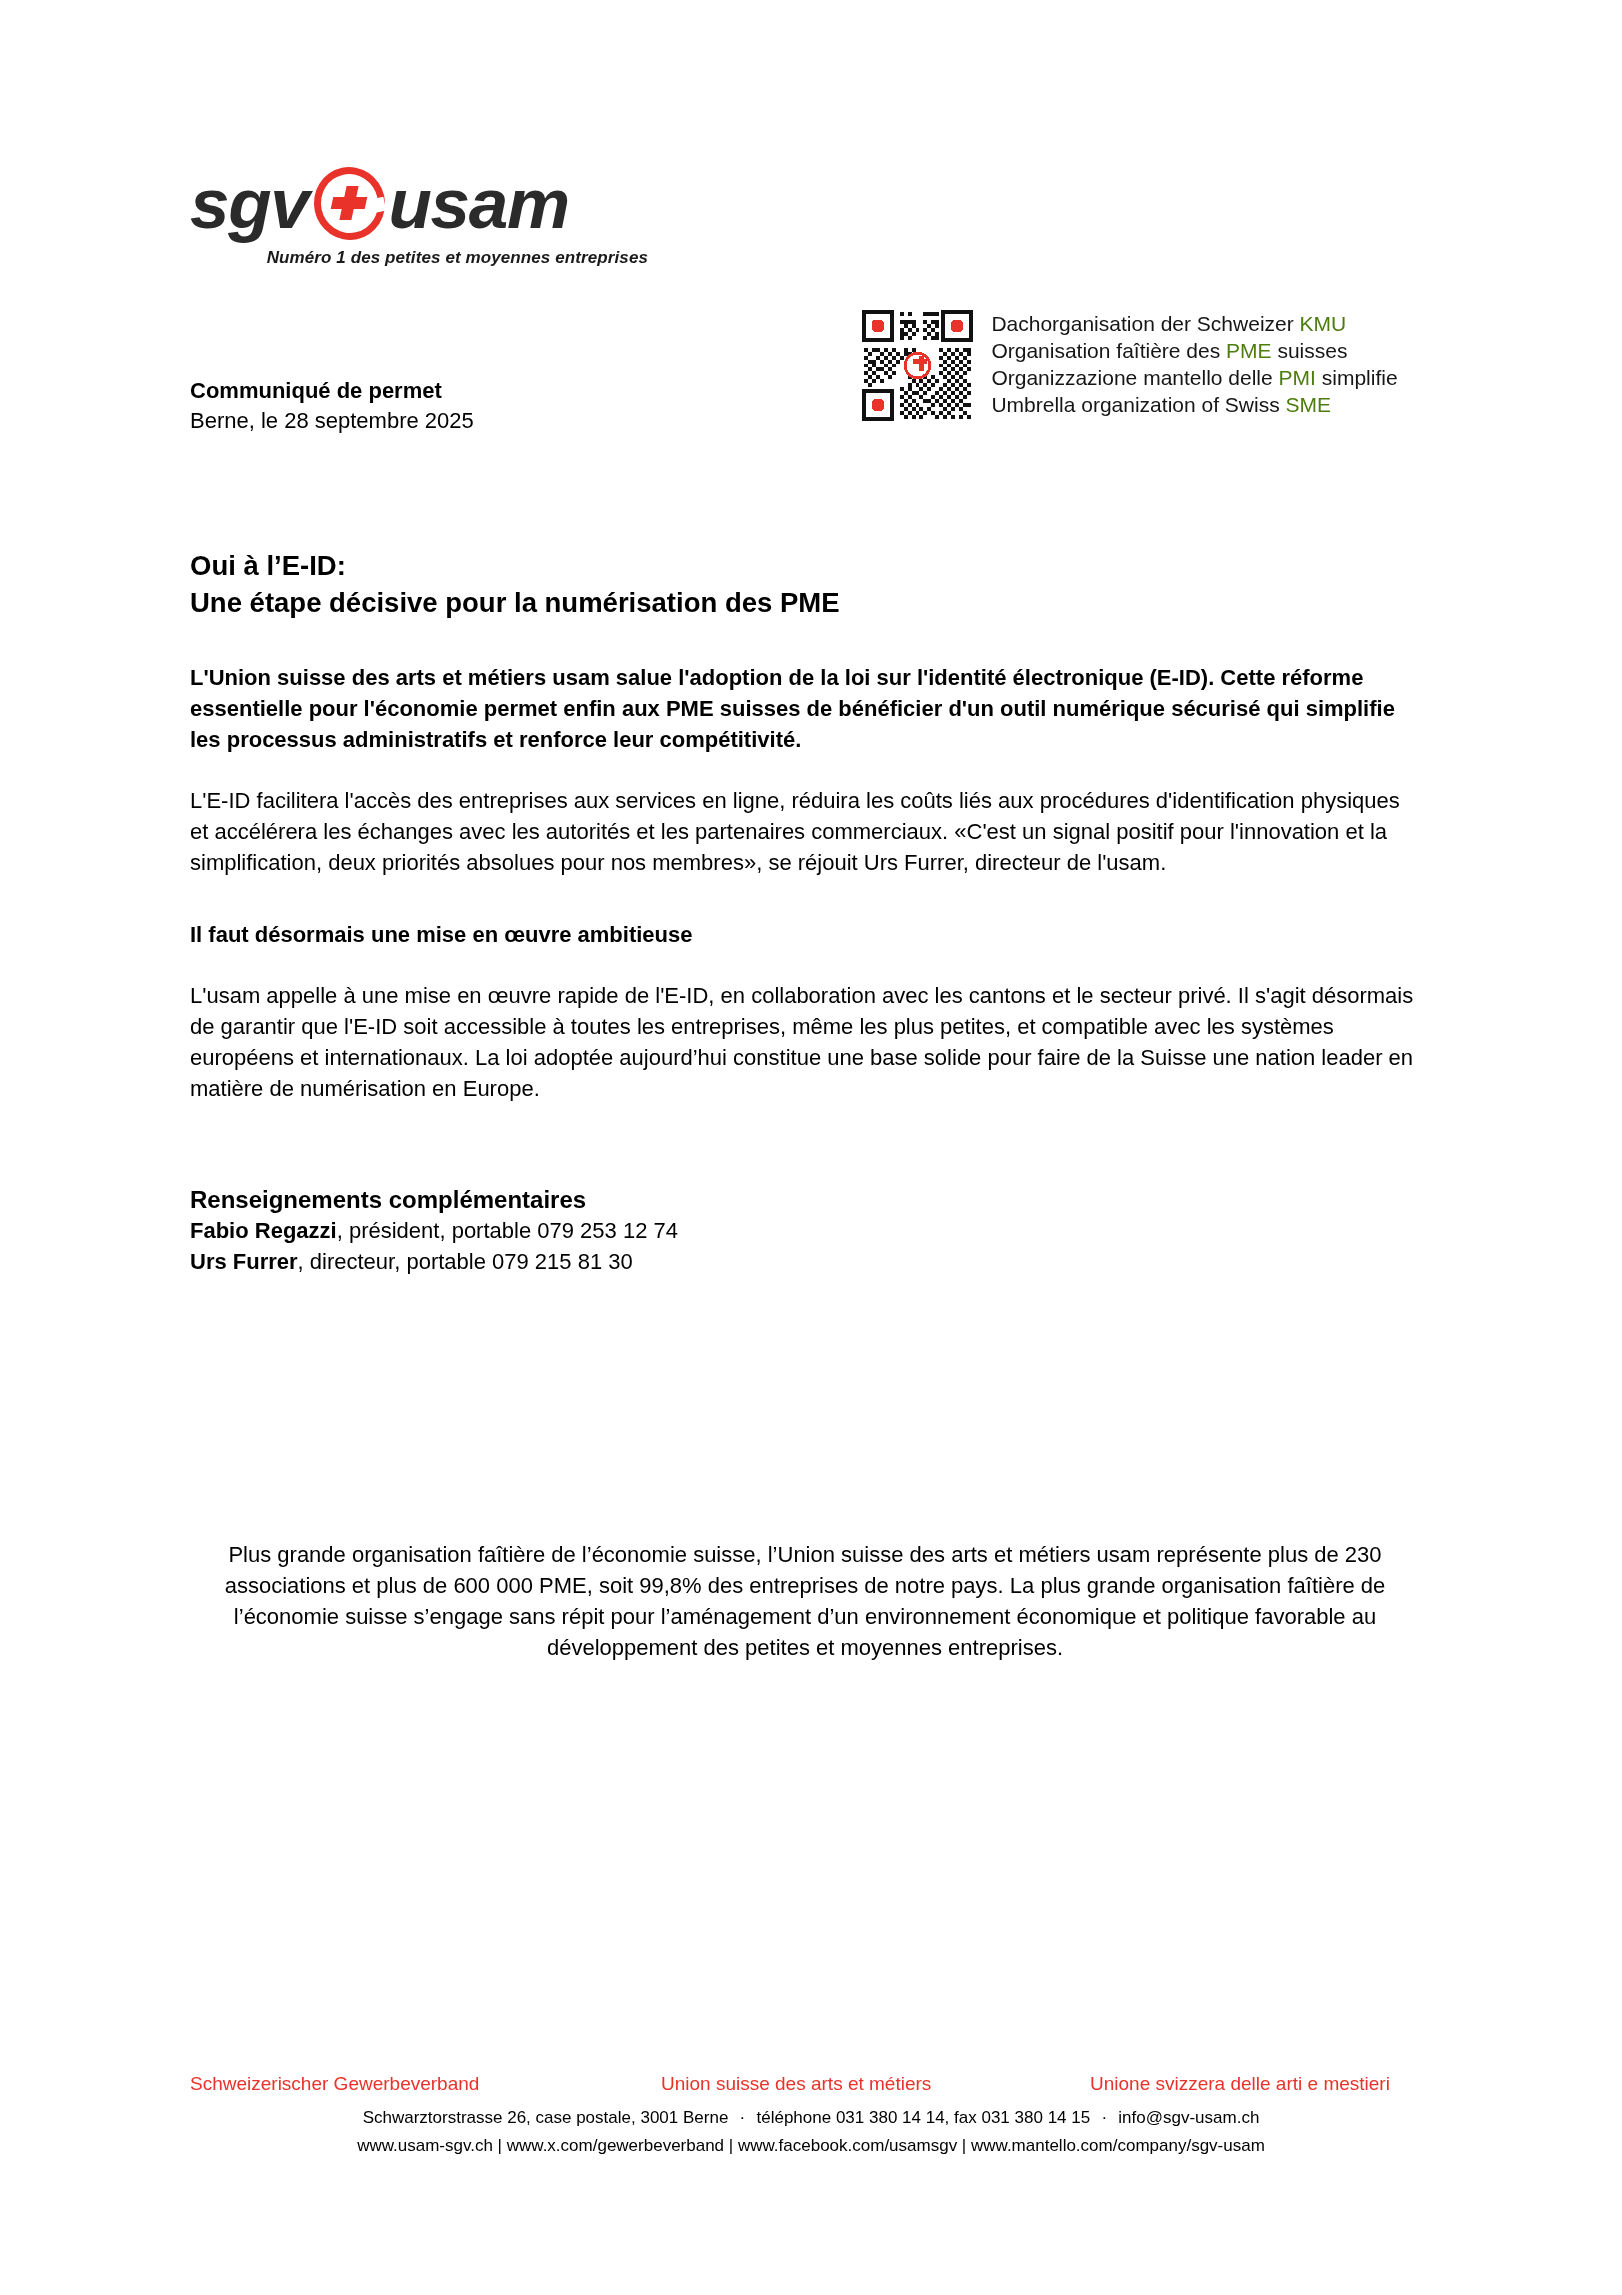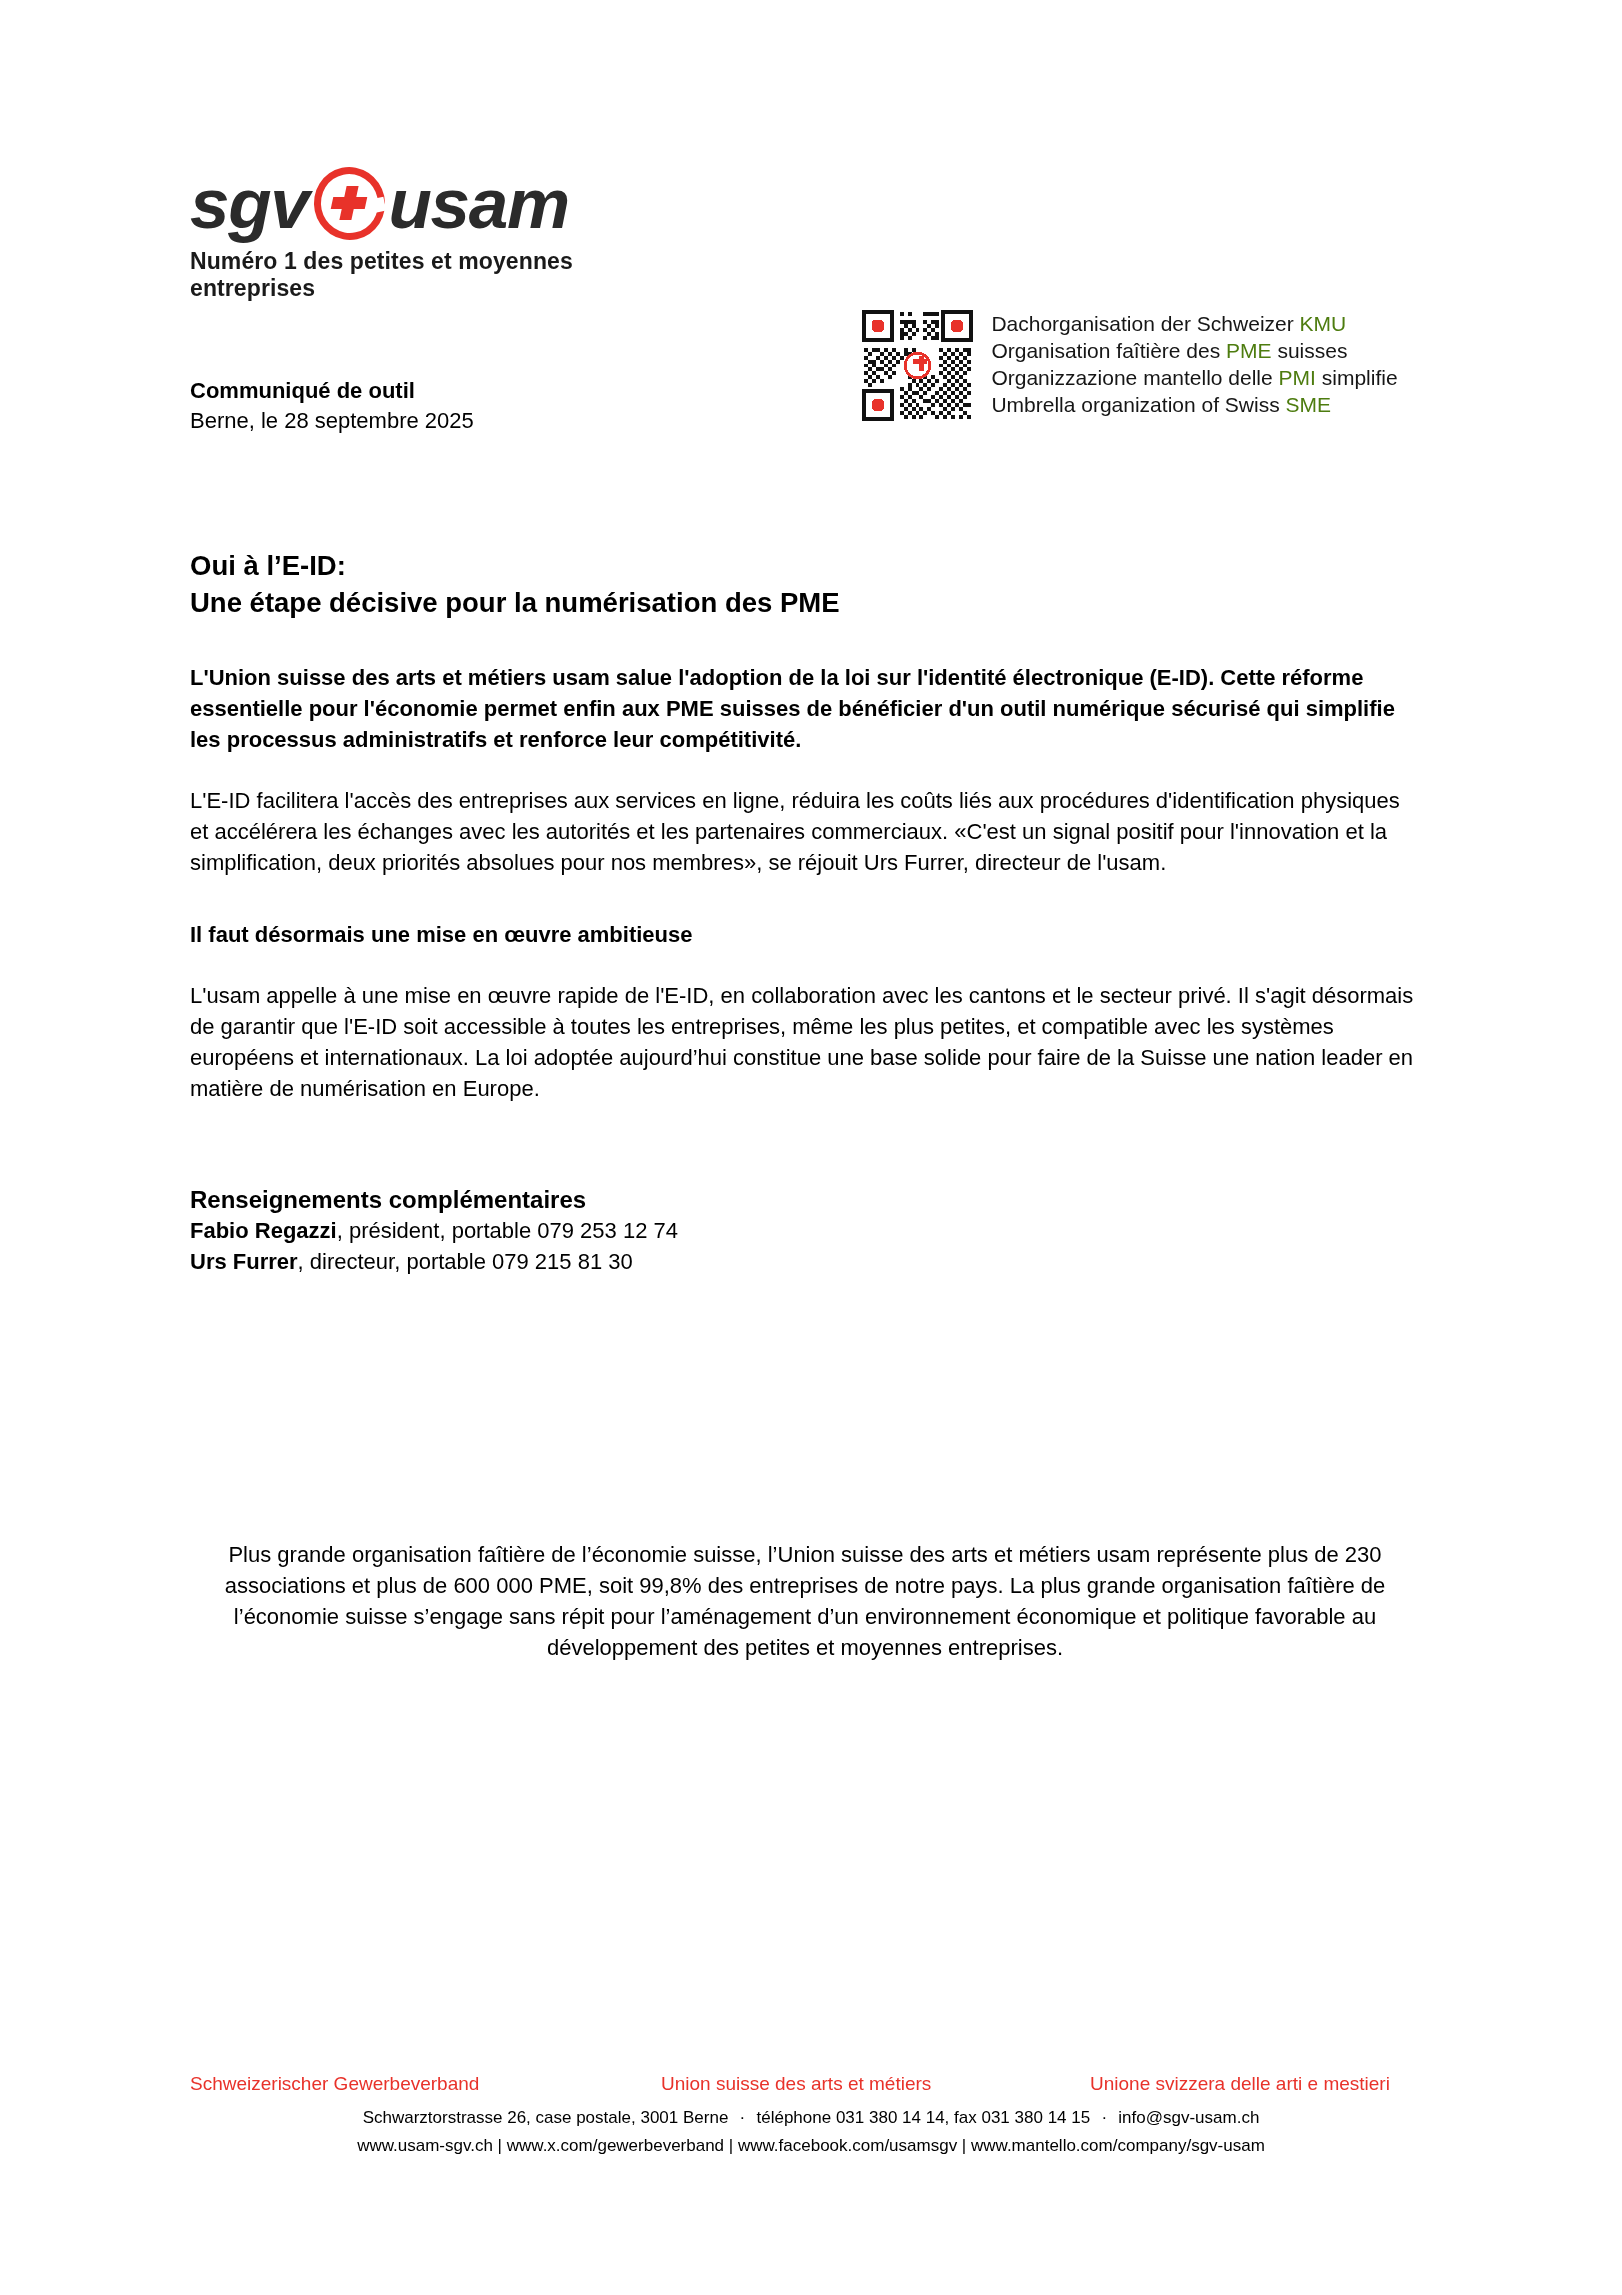--- a/index.html
+++ b/index.html
@@ -97,25 +97,27 @@
   .logo-mark .cross .bar-h {
     position: absolute;
     left: 0;
     top: 11px;
     width: 34px;
     height: 11.8px;
     background: #e8322a;
   }
 
   .logo-tagline {
+    font-style: italic;
     font-weight: bold;
-    font-size: 23px;
+    font-size: 17px;
     color: #1a1a1a;
     margin-top: 5.2px;
     letter-spacing: 0.1px;
+    text-align: right;
   }
 
   .claim-block {
     position: absolute;
     left: 860px;
     top: 151px;
     display: flex;
     align-items: flex-start;
   }
 
@@ -473,21 +475,21 @@
         <div class="claim-line"><span>Dachorganisation der Schweizer </span><span class="hl">KMU</span><span></span></div>
         <div class="claim-line"><span>Organisation faîtière des </span><span class="hl">PME</span><span> suisses</span></div>
         <div class="claim-line"><span>Organizzazione mantello delle </span><span class="hl">PMI</span><span> simplifie</span></div>
         <div class="claim-line"><span>Umbrella organization of Swiss </span><span class="hl">SME</span><span></span></div>
       </div>
     </div>
   </div>
 
   <div class="content">
 
-    <div class="meta-line bold">Communiqué de outil</div>
+    <div class="meta-line bold">Communiqué de permet</div>
     <div class="meta-line">Berne, le 28 septembre 2025</div>
 
     <div class="title">
       <div>Oui à l’E-ID:</div>
       <div>Une étape décisive pour la numérisation des PME</div>
     </div>
 
     <div class="lead">L'Union suisse des arts et métiers usam salue l'adoption de la loi sur l'identité électronique (E-ID). Cette réforme essentielle pour l'économie permet enfin aux PME suisses de bénéficier d'un outil numérique sécurisé qui simplifie les processus administratifs et renforce leur compétitivité.</div>
 
     <div class="para">L'E-ID facilitera l'accès des entreprises aux services en ligne, réduira les coûts liés aux procédures d'identification physiques et accélérera les échanges avec les autorités et les partenaires commerciaux. «C'est un signal positif pour l'innovation et la simplification, deux priorités absolues pour nos membres», se réjouit Urs Furrer, directeur de l'usam.</div>

